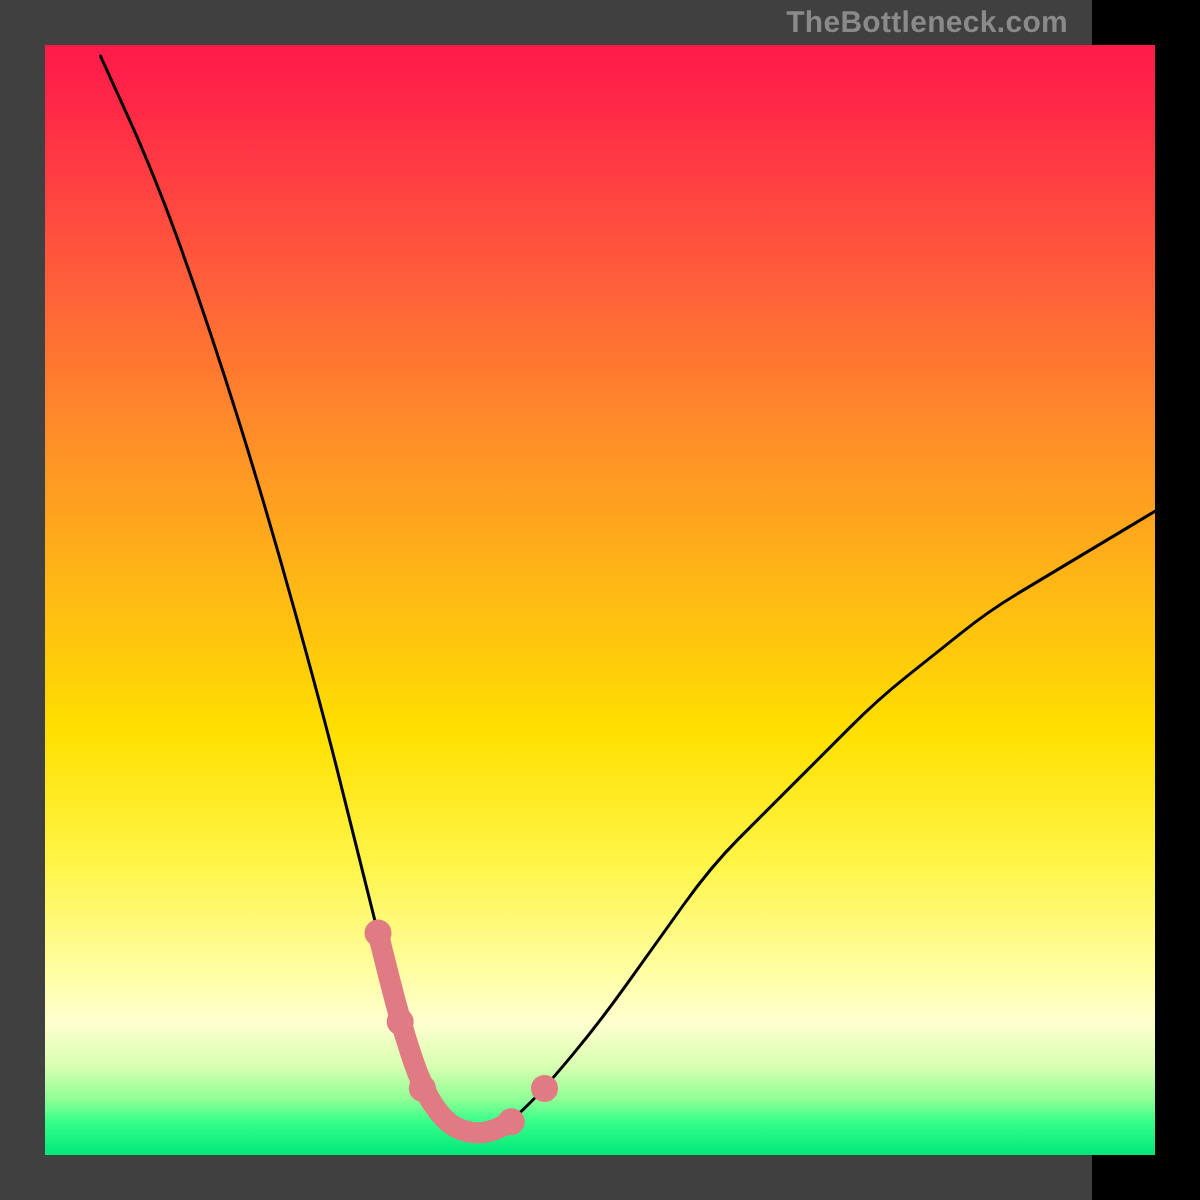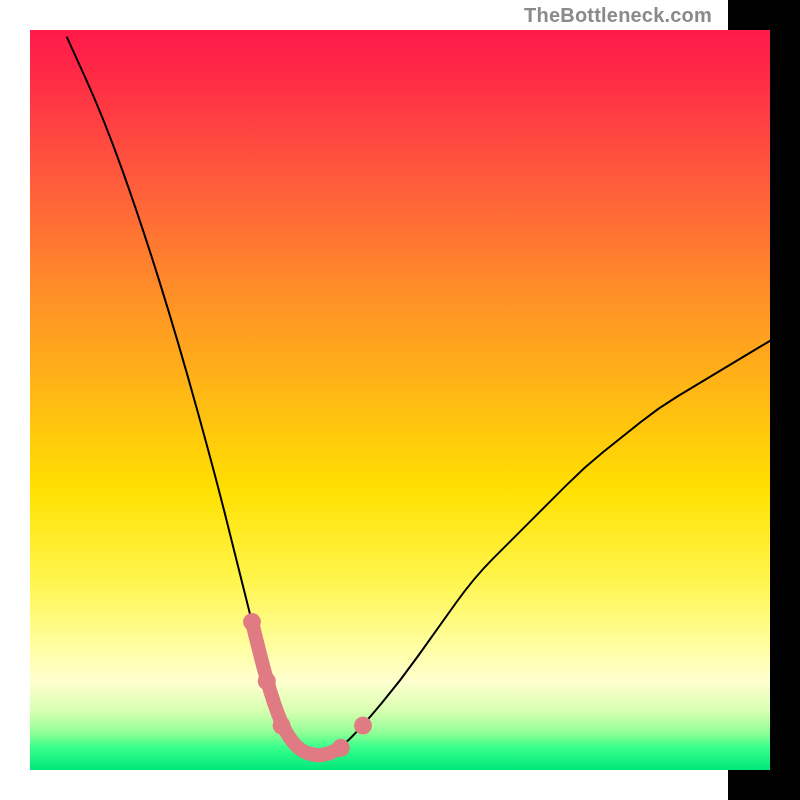--- a/index.html
+++ b/index.html
@@ -1,21 +1,21 @@
 <!DOCTYPE html>
 <html><head>
 <meta charset="utf-8">
 <style>
   * { margin: 0; padding: 0; box-sizing: border-box; }
   html, body { width: 800px; height: 800px; background: #000; overflow: hidden; }
   .stage {
     position: relative;
     width: 728px;
     height: 800px;
-    background: #ffffff;
+    background: #404040;
   }
   .attribution {
     position: absolute;
     top: 4px;
     right: 16px;
     font-family: Arial, Helvetica, sans-serif;
     font-size: 20px;
     font-weight: 600;
     color: #8a8a8a;
     letter-spacing: 0.2px;

